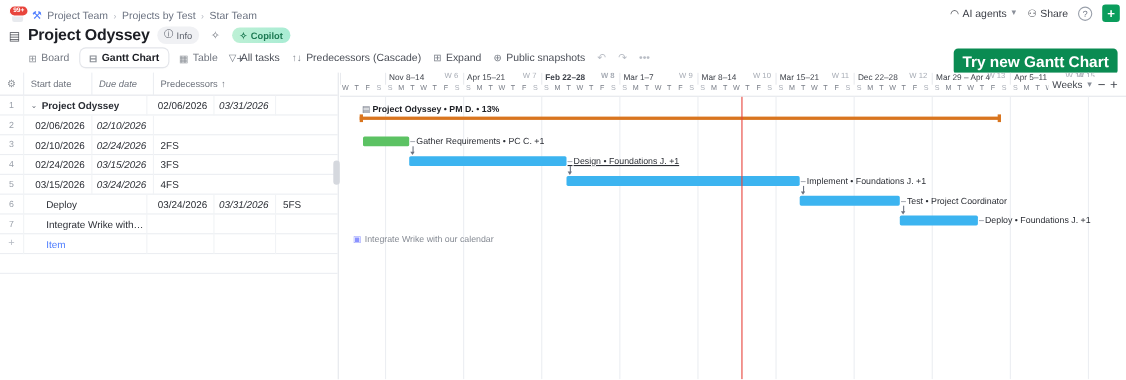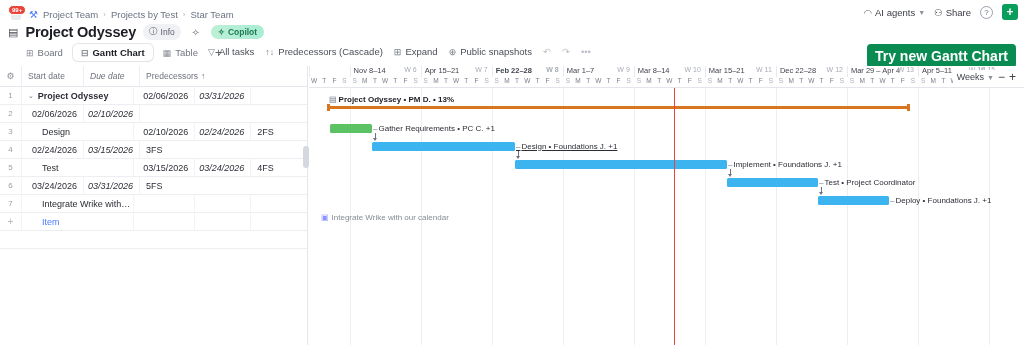--- a/index.html
+++ b/index.html
@@ -250,44 +250,41 @@
           <div class="td c-pred"></div>
         </div>
         <div class="trow">
           <div class="td c-gear">2</div>
           <div class="td c-start">02/06/2026</div>
           <div class="td c-due">02/10/2026</div>
           <div class="td c-pred"></div>
         </div>
         <div class="trow">
           <div class="td c-gear">3</div>
-          <div class="td c-name ">
-            <span class="" style="padding-left:14px;">Design</span>
-          </div>
           <div class="td c-start">02/10/2026</div>
           <div class="td c-due">02/24/2026</div>
           <div class="td c-pred">2FS</div>
         </div>
         <div class="trow">
           <div class="td c-gear">4</div>
           <div class="td c-start">02/24/2026</div>
           <div class="td c-due">03/15/2026</div>
           <div class="td c-pred">3FS</div>
         </div>
         <div class="trow">
           <div class="td c-gear">5</div>
-          <div class="td c-name ">
-            <span class="" style="padding-left:14px;">Test</span>
-          </div>
           <div class="td c-start">03/15/2026</div>
           <div class="td c-due">03/24/2026</div>
           <div class="td c-pred">4FS</div>
         </div>
         <div class="trow">
           <div class="td c-gear">6</div>
+          <div class="td c-name ">
+            <span class="" style="padding-left:14px;">Deploy</span>
+          </div>
           <div class="td c-start">03/24/2026</div>
           <div class="td c-due">03/31/2026</div>
           <div class="td c-pred">5FS</div>
         </div>
         <div class="trow">
           <div class="td c-gear">7</div>
           <div class="td c-name ">
             <span class="" style="padding-left:14px;">Integrate Wrike with…</span>
           </div>
           <div class="td c-start"></div>

